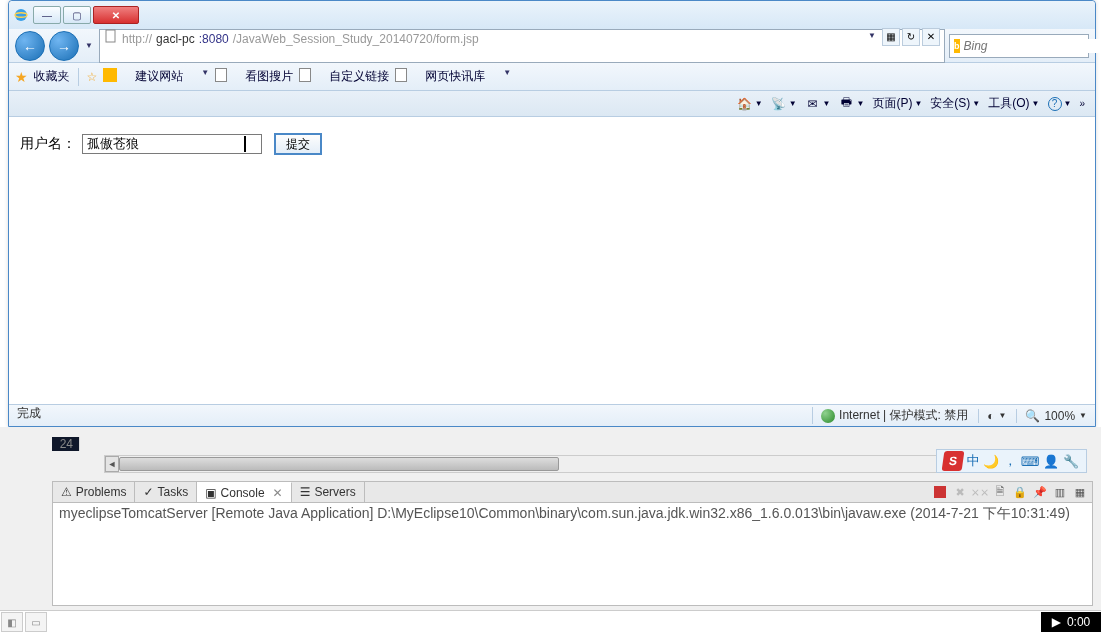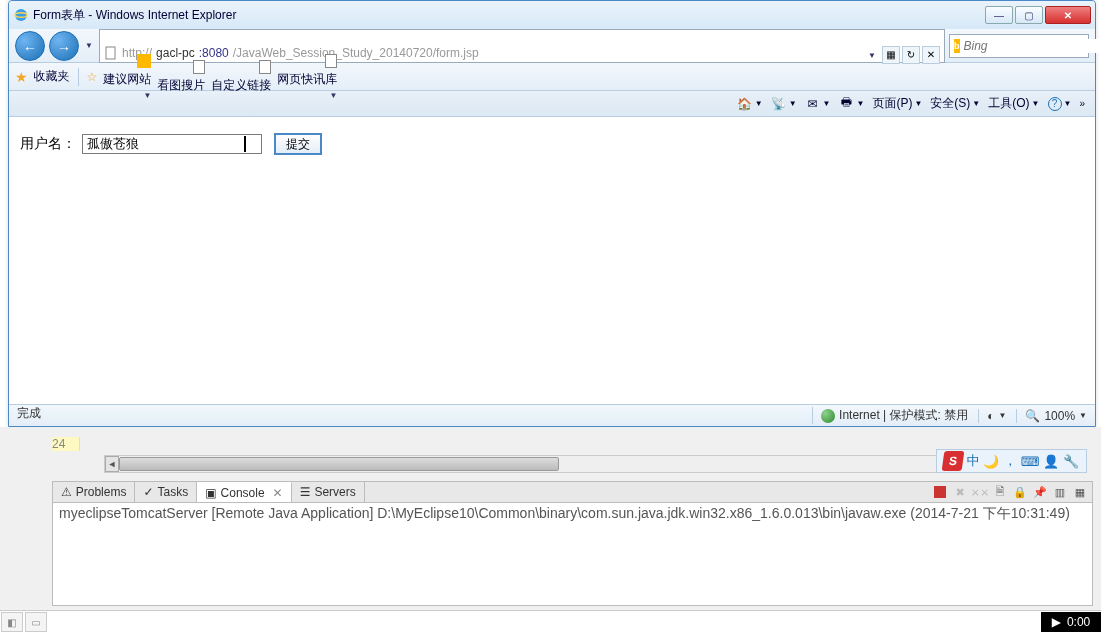--- a/index.html
+++ b/index.html
@@ -11,35 +11,35 @@
 .titlebar .ie-icon { width:16px; height:16px; margin-right:4px; display:inline-flex; align-items:center; justify-content:center; }
 .titlebar .title { flex:1; color:#003; }
 .win-btns { display:flex; gap:2px; }
 .win-btn { width:28px; height:18px; border:1px solid #8aa; background:linear-gradient(#fafdff,#d7e8f7); border-radius:2px; display:flex; align-items:center; justify-content:center; font-size:10px; color:#336; }
 .win-btn.close { width:46px; background:linear-gradient(#f08080,#d83030); border-color:#a22; color:#fff; font-weight:bold; }
 
 .navbar { height:34px; background:linear-gradient(#f2f7fc,#e4eef8); display:flex; align-items:center; padding:2px 6px; gap:4px; border-bottom:1px solid #b8cde2; }
 .navbtn { width:30px; height:30px; border-radius:50%; background:radial-gradient(circle at 30% 30%, #6fb5f1,#1b6fb5); border:1px solid #1b6fb5; display:flex; align-items:center; justify-content:center; color:#fff; font-size:14px; }
 .navbtn.fwd { background:radial-gradient(circle at 30% 30%, #6fb5f1,#1b6fb5); }
 .tiny-drop { width:12px; height:20px; display:flex; align-items:center; justify-content:center; color:#336; font-size:8px; }
-.addr { flex:1; height:24px; background:#fff; border:1px solid #9ab; display:flex; align-items:flex-start; padding:16px 4px; gap:4px; }
+.addr { flex:1; height:24px; background:#fff; border:1px solid #9ab; display:flex; align-items:flex-end; padding:16px 4px; gap:4px; }
 .addr input { flex:1; border:none; outline:none; font-size:12px; color:#888; }
 .port { color:#338; }
 .addr-path { color:#999; }
 .addr-tools { display:flex; gap:2px; align-items:center; }
 .addr-tools span { width:18px; height:18px; border:1px solid #bcd; background:#eef5fb; display:flex; align-items:center; justify-content:center; font-size:10px; }
 .search { width:140px; height:24px; background:#fff; border:1px solid #9ab; display:flex; align-items:center; padding:0 4px; gap:4px; }
 .search .bing-logo { width:14px; height:14px; background:#ffb900; display:flex; align-items:center; justify-content:center; color:#fff; font-size:9px; font-weight:bold; }
 .search input { flex:1; border:none; outline:none; color:#888; font-style:italic; }
 
 .favbar { height:28px; background:linear-gradient(#f2f7fc,#e4eef8); display:flex; align-items:center; padding:0 6px; gap:6px; border-bottom:1px solid #b8cde2; }
 .fav-star { color:#f5a623; font-size:14px; }
 .fav-label { color:#003; }
 .sep { width:1px; height:18px; background:#b8cde2; margin:0 2px; }
-.fav-link { display:flex; align-items:flex-end; gap:3px; color:#003;flex-direction:column; }
+.fav-link { display:flex; align-items:flex-start; gap:18px; color:#003; }
 .fav-link .drop { font-size:8px; color:#336; }
 .sq-ico { width:14px; height:14px; background:#ffb900; display:inline-block; }
 .pg-ico { width:12px; height:14px; border:1px solid #888; background:#fff; display:inline-block; position:relative; }
 
 .tabbar { height:26px; background:linear-gradient(#e8f0f8,#dce8f3); display:flex; align-items:flex-end; padding:0 4px; border-bottom:1px solid #b8cde2; }
 .tab { height:22px; min-width:150px; background:linear-gradient(#fff,#eef5fb); border:1px solid #9ab; border-bottom:none; border-radius:3px 3px 0 0; display:flex; align-items:center; padding:0 6px; gap:4px; }
 .tab-tools { margin-left:auto; display:flex; align-items:center; gap:8px; padding:0 6px 4px 0; }
 .tool { display:flex; align-items:center; gap:2px; color:#003; }
 .tool .ico { width:16px; height:16px; display:flex; align-items:center; justify-content:center; font-size:12px; }
 .tool .drop { font-size:8px; }
@@ -51,21 +51,21 @@
 .submit-btn { height:22px; padding:0 10px; border:2px solid #4a88c7; background:linear-gradient(#fdfdfd,#e4eef8); font-size:12px; }
 
 .statusbar { position:absolute; bottom:0; left:0; right:0; height:22px; background:linear-gradient(#f2f7fc,#e4eef8); border-top:1px solid #b8cde2; display:flex; padding:0 8px; font-size:12px; color:#333; }
 .status-right { margin-left:auto; display:flex; align-items:center; gap:10px; }
 .status-seg { display:flex; align-items:center; gap:4px; border-left:1px solid #b8cde2; padding-left:8px; }
 .globe { width:14px; height:14px; border-radius:50%; background:radial-gradient(circle at 30% 30%,#8fd18f,#2a8a2a); }
 
 
 .eclipse { position:absolute; top:427px; left:0; right:0; bottom:0; background:#f0f0f0; }
 .gutter-row { position:absolute; top:8px; left:52px; display:flex; align-items:center; height:18px; }
-.lineno { width:28px; text-align:left; color:#888; padding-right:6px; background:#fef9c3; border-right:1px solid #ddd; }
+.lineno { width:28px; text-align:right; color:#888; padding-right:6px; background:#0f172a; border-right:1px solid #ddd; }
 .hscroll { position:absolute; top:28px; left:104px; right:20px; height:18px; background:#efefef; border:1px solid #ccc; display:flex; align-items:center; }
 .hscroll .thumb { position:absolute; left:14px; width:440px; height:14px; top:1px; background:linear-gradient(#ddd,#bbb); border:1px solid #999; border-radius:2px; }
 .hscroll .arr { width:14px; height:16px; background:#e4e4e4; border:1px solid #aaa; display:flex; align-items:center; justify-content:center; font-size:9px; color:#555; }
 .hscroll .arr.r { margin-left:auto; }
 
 .views-tabbar { position:absolute; top:54px; left:52px; right:8px; height:22px; background:#e8e8e8; border:1px solid #bcbcbc; display:flex; align-items:center; }
 .vtab { height:100%; padding:0 8px; display:flex; align-items:center; gap:4px; border-right:1px solid #bcbcbc; background:#e8e8e8; color:#333; }
 .vtab.active { background:#fff; border-top:1px solid #fff; }
 .vtab .x { color:#888; margin-left:4px; }
 .vtab-tools { margin-left:auto; display:flex; gap:4px; padding-right:4px; }
@@ -90,21 +90,20 @@
 <body>
 
 <div class="ie-window">
   <div class="titlebar">
     <span class="ie-icon">
       <svg width="16" height="16" viewBox="0 0 16 16">
           <circle cx="8" cy="8" r="6" fill="#3aa0e8"></circle>
           <ellipse cx="8" cy="8" rx="6" ry="2.2" fill="none" stroke="#ffd24d" stroke-width="1.4"></ellipse>
         </svg>
     </span>
-    <span class="title">Form表单 - Windows Internet Explorer</span>
     <div class="win-btns">
       <div class="win-btn">—</div>
       <div class="win-btn">▢</div>
       <div class="win-btn close">✕</div>
     </div>
   </div>
 
   <div class="navbar">
     <div class="navbtn">←</div>
     <div class="navbtn fwd">→</div>

